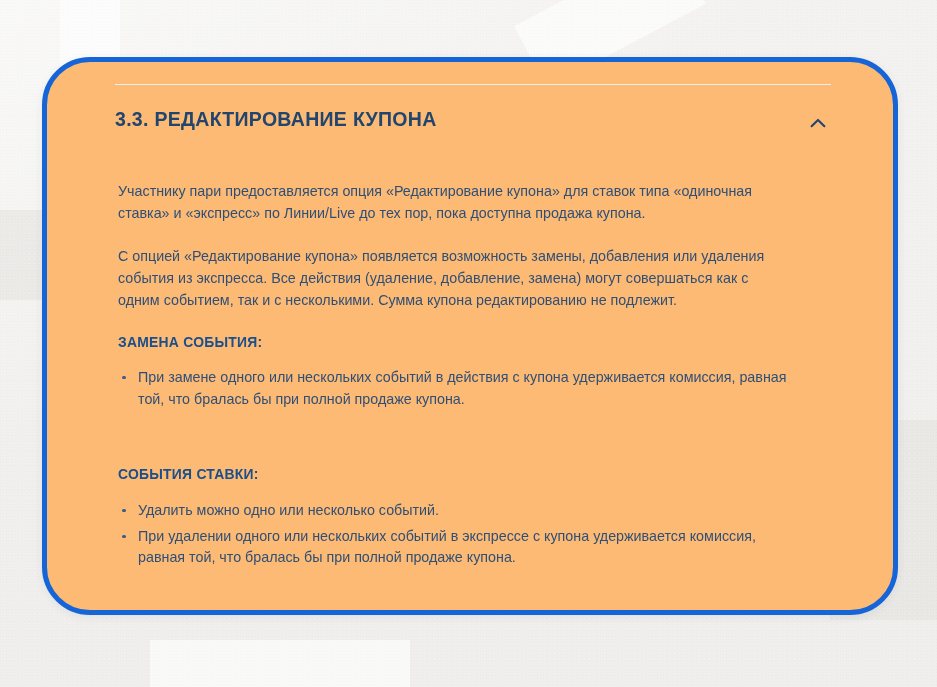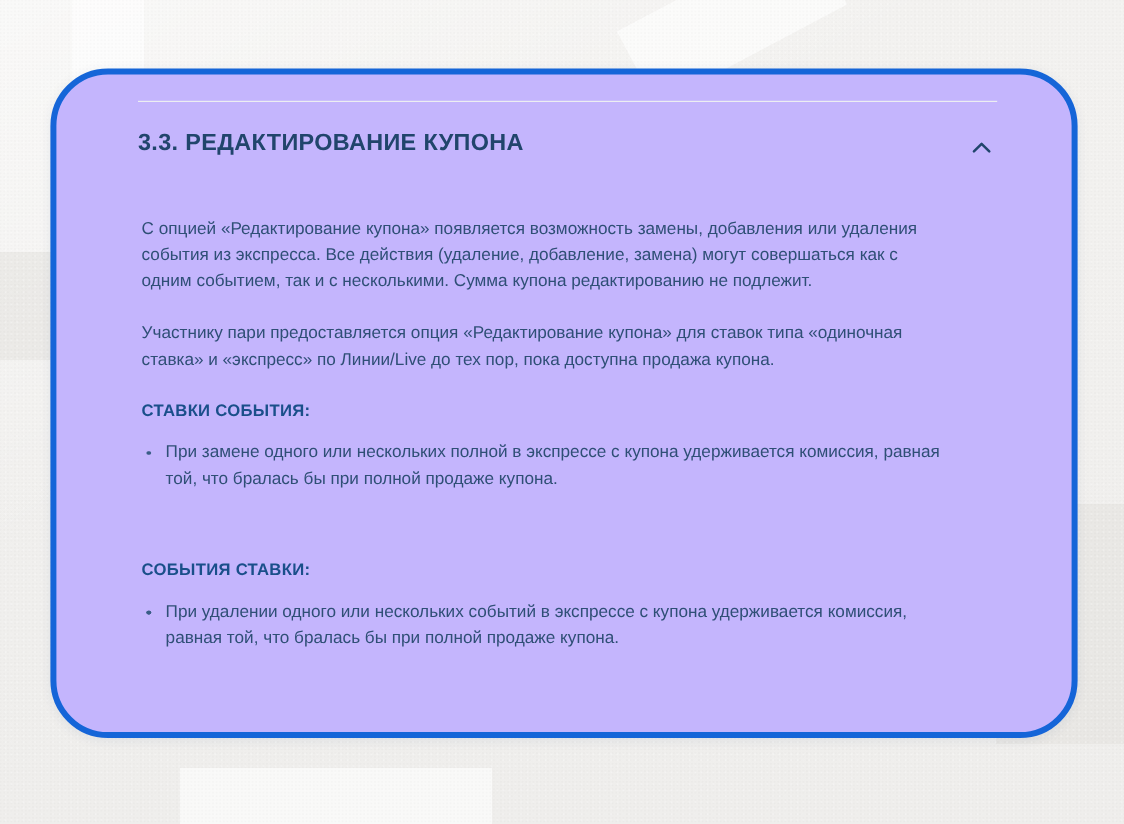--- a/index.html
+++ b/index.html
@@ -44,21 +44,21 @@
   }
 
   
   #accordion-card {
     position: absolute;
     left: 42px;
     top: 57px;
     width: 856px;
     height: 558px;
     box-sizing: border-box;
-    background: #c4b5fd;
+    background: #fdba74;
     border: 5px solid #1565d8;
     border-radius: 48px;
     box-shadow: 0 2px 10px rgba(30,60,110,0.07);
     overflow: hidden;
   }
 
   .card-divider {
     position: absolute;
     left: 68px;
     top: 22px;
@@ -176,40 +176,41 @@
       <div class="section-title">3.3. РЕДАКТИРОВАНИЕ КУПОНА</div>
       <div class="chevron-btn">
         <svg width="16" height="10" viewBox="0 0 16 10" aria-hidden="true">
           <path d="M1.6 8.2 L8 1.9 L14.4 8.2" fill="none" stroke="#21456c" stroke-width="2.1" stroke-linecap="round" stroke-linejoin="round"></path>
         </svg>
       </div>
     </div>
 
     <div class="body-wrap">
 
+      <p class="para">Участнику пари предоставляется опция «Редактирование купона» для ставок типа «одиночная ставка» и «экспресс» по Линии/Live до тех пор, пока доступна продажа купона.</p>
+
       <p class="para">С опцией «Редактирование купона» появляется возможность замены, добавления или удаления события из экспресса. Все действия (удаление, добавление, замена) могут совершаться как с одним событием, так и с несколькими. Сумма купона редактированию не подлежит.</p>
 
-      <p class="para">Участнику пари предоставляется опция «Редактирование купона» для ставок типа «одиночная ставка» и «экспресс» по Линии/Live до тех пор, пока доступна продажа купона.</p>
-
-      <h3 class="sub-heading">СТАВКИ СОБЫТИЯ:</h3>
+      <h3 class="sub-heading">ЗАМЕНА СОБЫТИЯ:</h3>
 
       <ul class="bullets">
         <li>
           <span class="dot"></span>
-          <span>При замене одного или нескольких полной в экспрессе с купона удерживается комиссия, равная той, что бралась бы при полной продаже купона.</span>
+          <span>При замене одного или нескольких событий в действия с купона удерживается комиссия, равная той, что бралась бы при полной продаже купона.</span>
         </li>
       </ul>
 
       <div class="gap-block"></div>
 
       <h3 class="sub-heading spaced-top">СОБЫТИЯ СТАВКИ:</h3>
 
       <ul class="bullets">
         <li>
           <span class="dot"></span>
+          <span>Удалить можно одно или несколько событий.</span>
         </li>
         <li>
           <span class="dot"></span>
           <span>При удалении одного или нескольких событий в экспрессе с купона удерживается комиссия, равная той, что бралась бы при полной продаже купона.</span>
         </li>
       </ul>
 
     </div>
   </div>
 </div>

